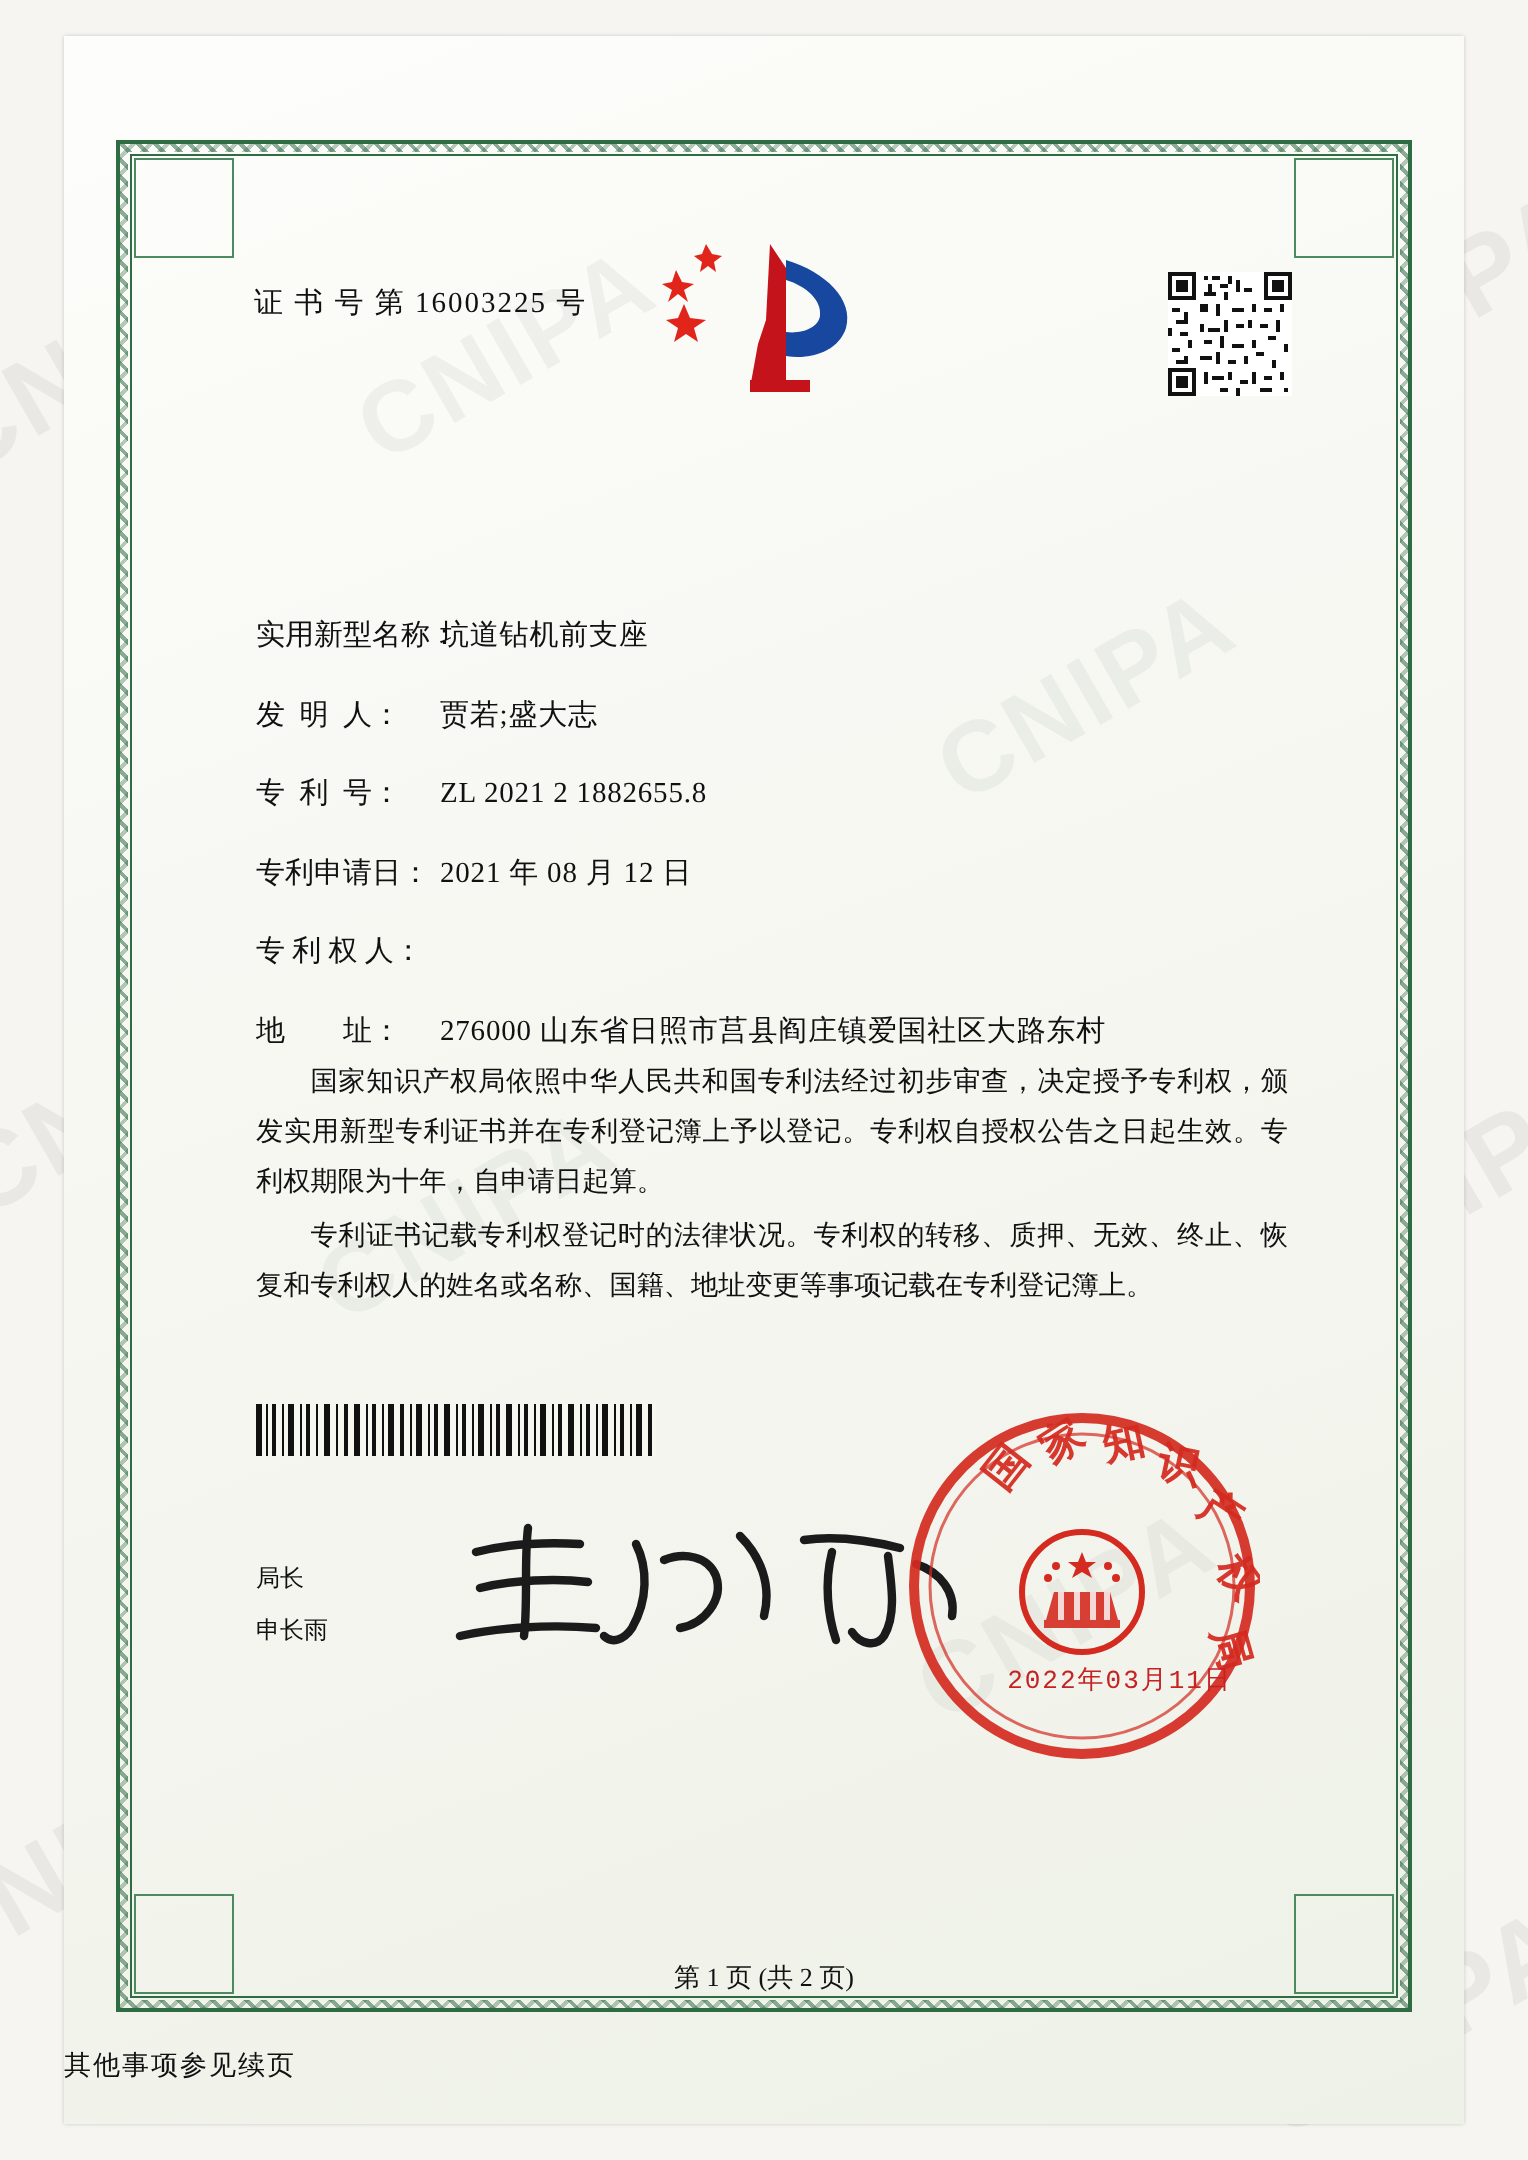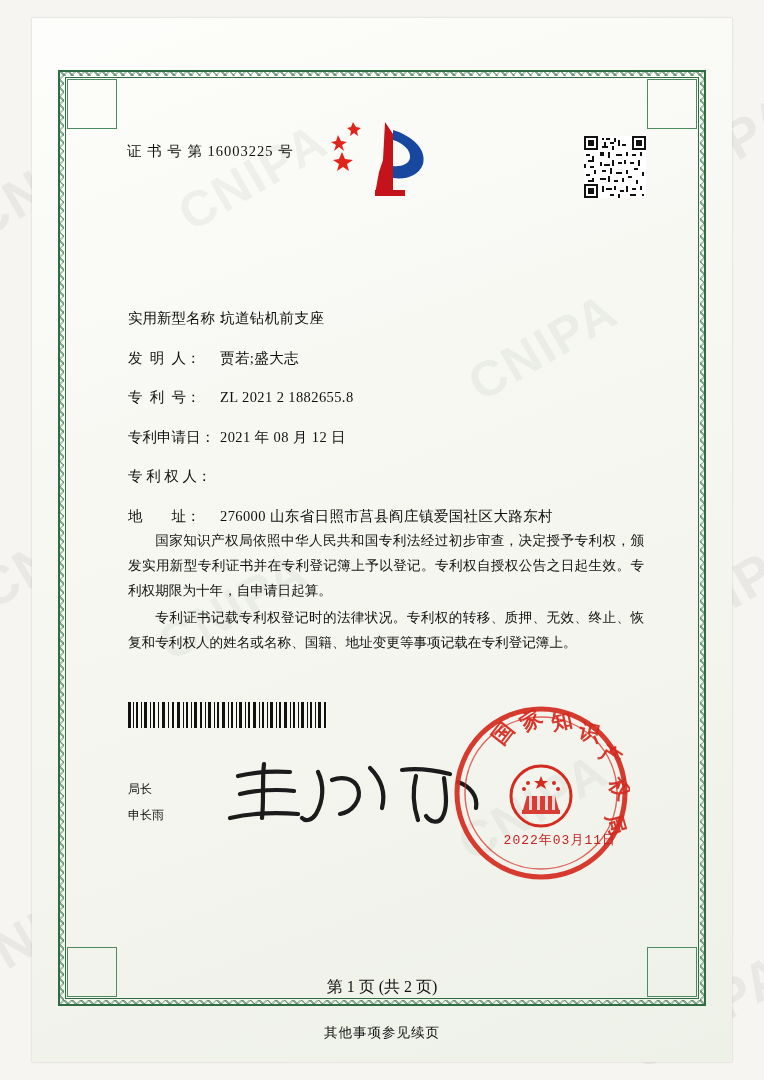--- a/index.html
+++ b/index.html
@@ -125,24 +125,24 @@
     position:absolute;right:42px;top:608px;width:178px;height:178px;
   }
   .seal-date{
     position:absolute;right:56px;top:735px;
     font-size:13px;color:#c62222;letter-spacing:1px;
     font-family:Liberation Mono, monospace;
   }
 
   .pagenum{
     position:absolute;left:0;right:0;bottom:-6px;text-align:center;
-    font-size:16px;color:#111;
+    font-size:13px;color:#111;
   }
   .footer-note{
-    position:absolute;left:0;right:0;bottom:20px;text-align:center;
+    position:absolute;left:0;right:0;bottom:20px;text-align:left;
     font-size:13.5px;color:#111;letter-spacing:1px;
   }
 </style>
 </head>
 <body>
 
 <div class="wm" style="left:-40px;top:150px;font-size:54px;">CNIPA</div>
 <div class="wm" style="left:-30px;top:520px;font-size:54px;">CNIPA</div>
 <div class="wm" style="left:-50px;top:900px;font-size:54px;">CNIPA</div>
 <div class="wm" style="left:630px;top:120px;font-size:54px;">CNIPA</div>

